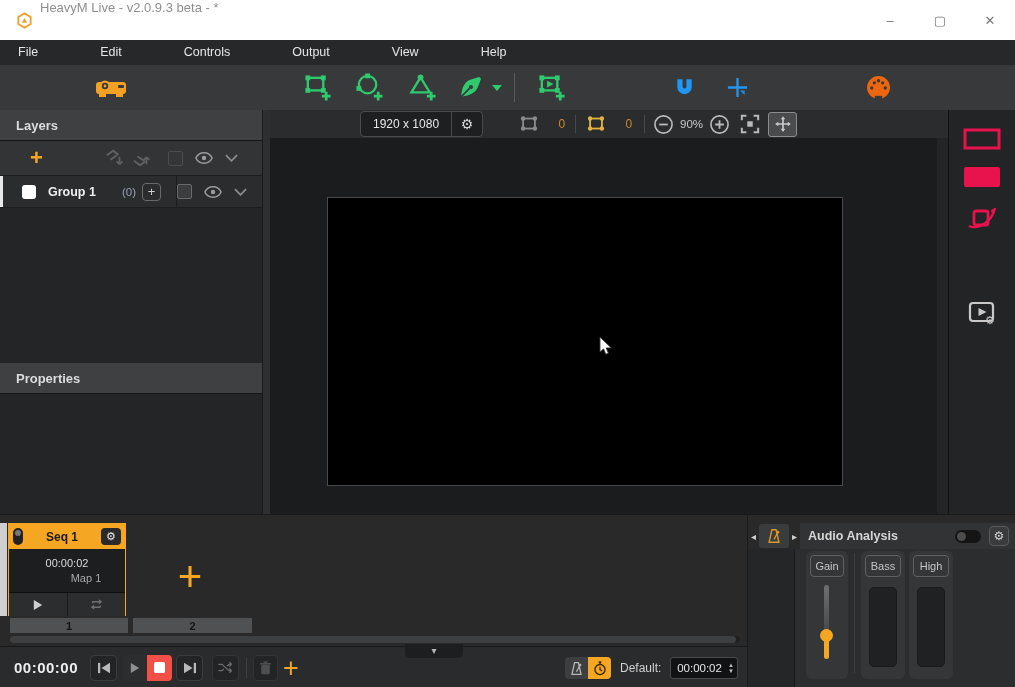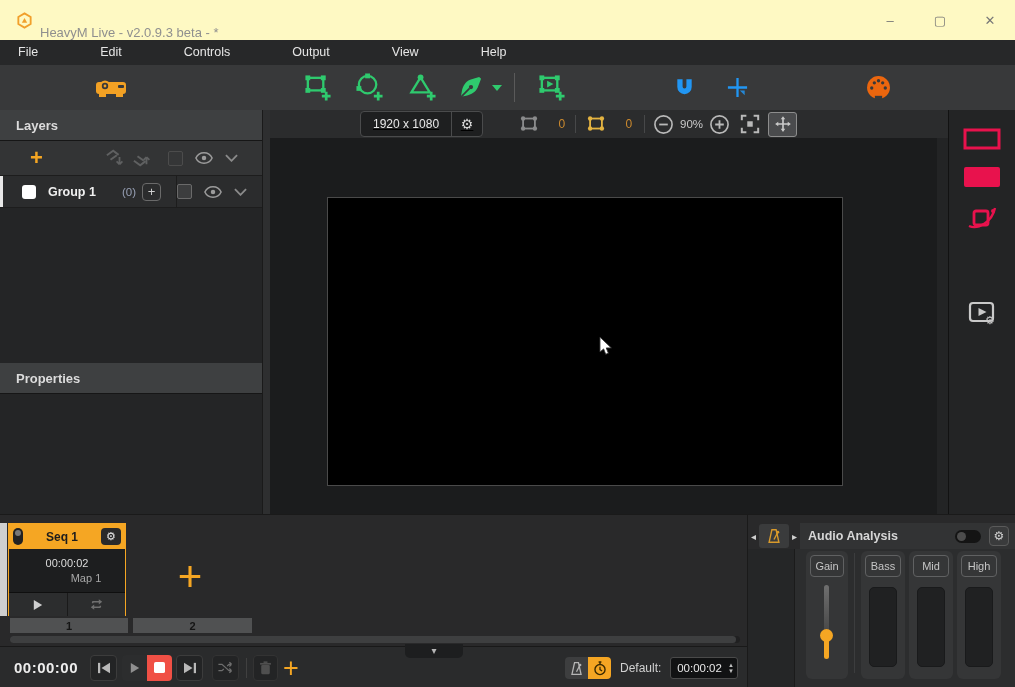--- a/index.html
+++ b/index.html
@@ -1,20 +1,20 @@
 <!DOCTYPE html>
 <html><head>
 <meta charset="utf-8">
 <style>
   html,body{margin:0;padding:0;background:#555;}
   .app{position:relative;width:1015px;height:687px;background:#232425;font-family:"Liberation Sans",sans-serif;overflow:hidden;box-shadow:0 0 0 1px #8a8a8a;}
   .abs{position:absolute;}
   svg{display:block;}
   
-  .titlebar{top:0;left:0;width:1015px;height:40px;background:#fef9c3;border-bottom:1px solid #cfcfcf;display:flex;align-items:flex-end;}
+  .titlebar{top:0;left:0;width:1015px;height:40px;background:#ffffff;border-bottom:1px solid #cfcfcf;display:flex;align-items:flex-start;}
   .titlebar .title{margin-left:12px;font-size:13px;color:#8f8f8f;}
   .win-controls{margin-left:auto;display:flex;height:100%;}
   .win-btn{width:50px;height:100%;display:flex;align-items:center;justify-content:center;color:#777;font-size:13px;}
   
   .menubar{top:40px;left:0;width:1015px;height:25px;background:#272829;display:flex;align-items:center;padding-left:8px;box-sizing:border-box;gap:42px;}
   .menu-item{color:#e6e6e6;font-size:12.5px;padding:0 10px;line-height:25px;}
   
   .toolbar{top:65px;left:0;width:1015px;height:45px;background:#38393a;border-bottom:1px solid #1c1c1c;}
   .tool{display:flex;align-items:center;justify-content:center;}
   .sep-v{width:1px;background:#5a5a5a;}
@@ -23,21 +23,21 @@
   
   .left-panel{left:0;top:0;width:262px;height:404px;background:#242526;}
   .panel-header{height:30px;background:#3e4041;border-bottom:1px solid #161616;display:flex;align-items:center;padding-left:16px;color:#dcdcdc;font-size:13px;font-weight:bold;}
   .layers-toolbar{height:34px;background:#333435;border-bottom:1px solid #1d1d1d;display:flex;align-items:center;}
   .scroll-col{left:262px;top:0;width:8px;height:404px;background:#2e2f30;border-left:1px solid #1a1a1a;box-sizing:border-box;}
   .group-row{height:31px;background:#2b2c2d;border-bottom:1px solid #1d1d1d;display:flex;align-items:center;position:relative;}
   .swatch{width:13px;height:13px;background:#3c3d3e;border:1px solid #6a6a6a;border-radius:2px;}
   
   .center{left:270px;top:0;width:678px;height:404px;}
   .canvas-toolbar{left:0;top:0;width:678px;height:28px;background:#2b2c2d;display:flex;align-items:center;}
-  .res-group{display:flex;align-items:center;height:24px;background:#1e1f20;border:1px solid #4a4b4c;border-radius:4px;text-decoration:underline;}
+  .res-group{display:flex;align-items:center;height:24px;background:#1e1f20;border:1px solid #4a4b4c;border-radius:4px;}
   .res-text{padding:0 12px;color:#e8e8e8;font-size:12px;}
   .count-num{color:#cc8a2e;font-size:12px;width:26px;text-align:right;}
   .zoom-pct{color:#c9c9c9;font-size:11.5px;padding:0 6px;}
   .pan-btn{width:27px;height:23px;background:#4a4b4d;border:1px solid #8d8d8d;border-radius:3px;display:flex;align-items:center;justify-content:center;}
   .black-canvas{left:57px;top:87px;width:514px;height:287px;background:#000;border:1px solid #4a4a4a;}
   
   .right-sidebar{left:948px;top:0;width:67px;height:404px;background:#232425;border-left:1px solid #121212;box-sizing:border-box;}
   .side-icon{left:14px;display:flex;justify-content:center;width:38px;}
   
   .bottom{top:514px;left:0;width:1015px;height:173px;background:#29292a;border-top:1px solid #1a1a1a;box-sizing:border-box;}
@@ -462,24 +462,20 @@
                   </svg>
               </span>
             </div>
           </div>
           <div style="width:1px;height:120px;background:#3c3d3e;margin:2px 6px 0 6px;"></div>
           <div class="slider-group" style="width:44px;height:128px;">
             <span class="slider-label">Bass</span>
             <div class="meter-well"></div>
           </div>
           <div class="slider-group" style="width:44px;height:128px;margin-left:4px;">
-            <span class="slider-label">Mid</span>
-            <div class="meter-well"></div>
-          </div>
-          <div class="slider-group" style="width:44px;height:128px;margin-left:4px;">
             <span class="slider-label">High</span>
             <div class="meter-well"></div>
           </div>
         </div>
       </div>
     </div>
   </div>
 </div>
 
 </body></html>

